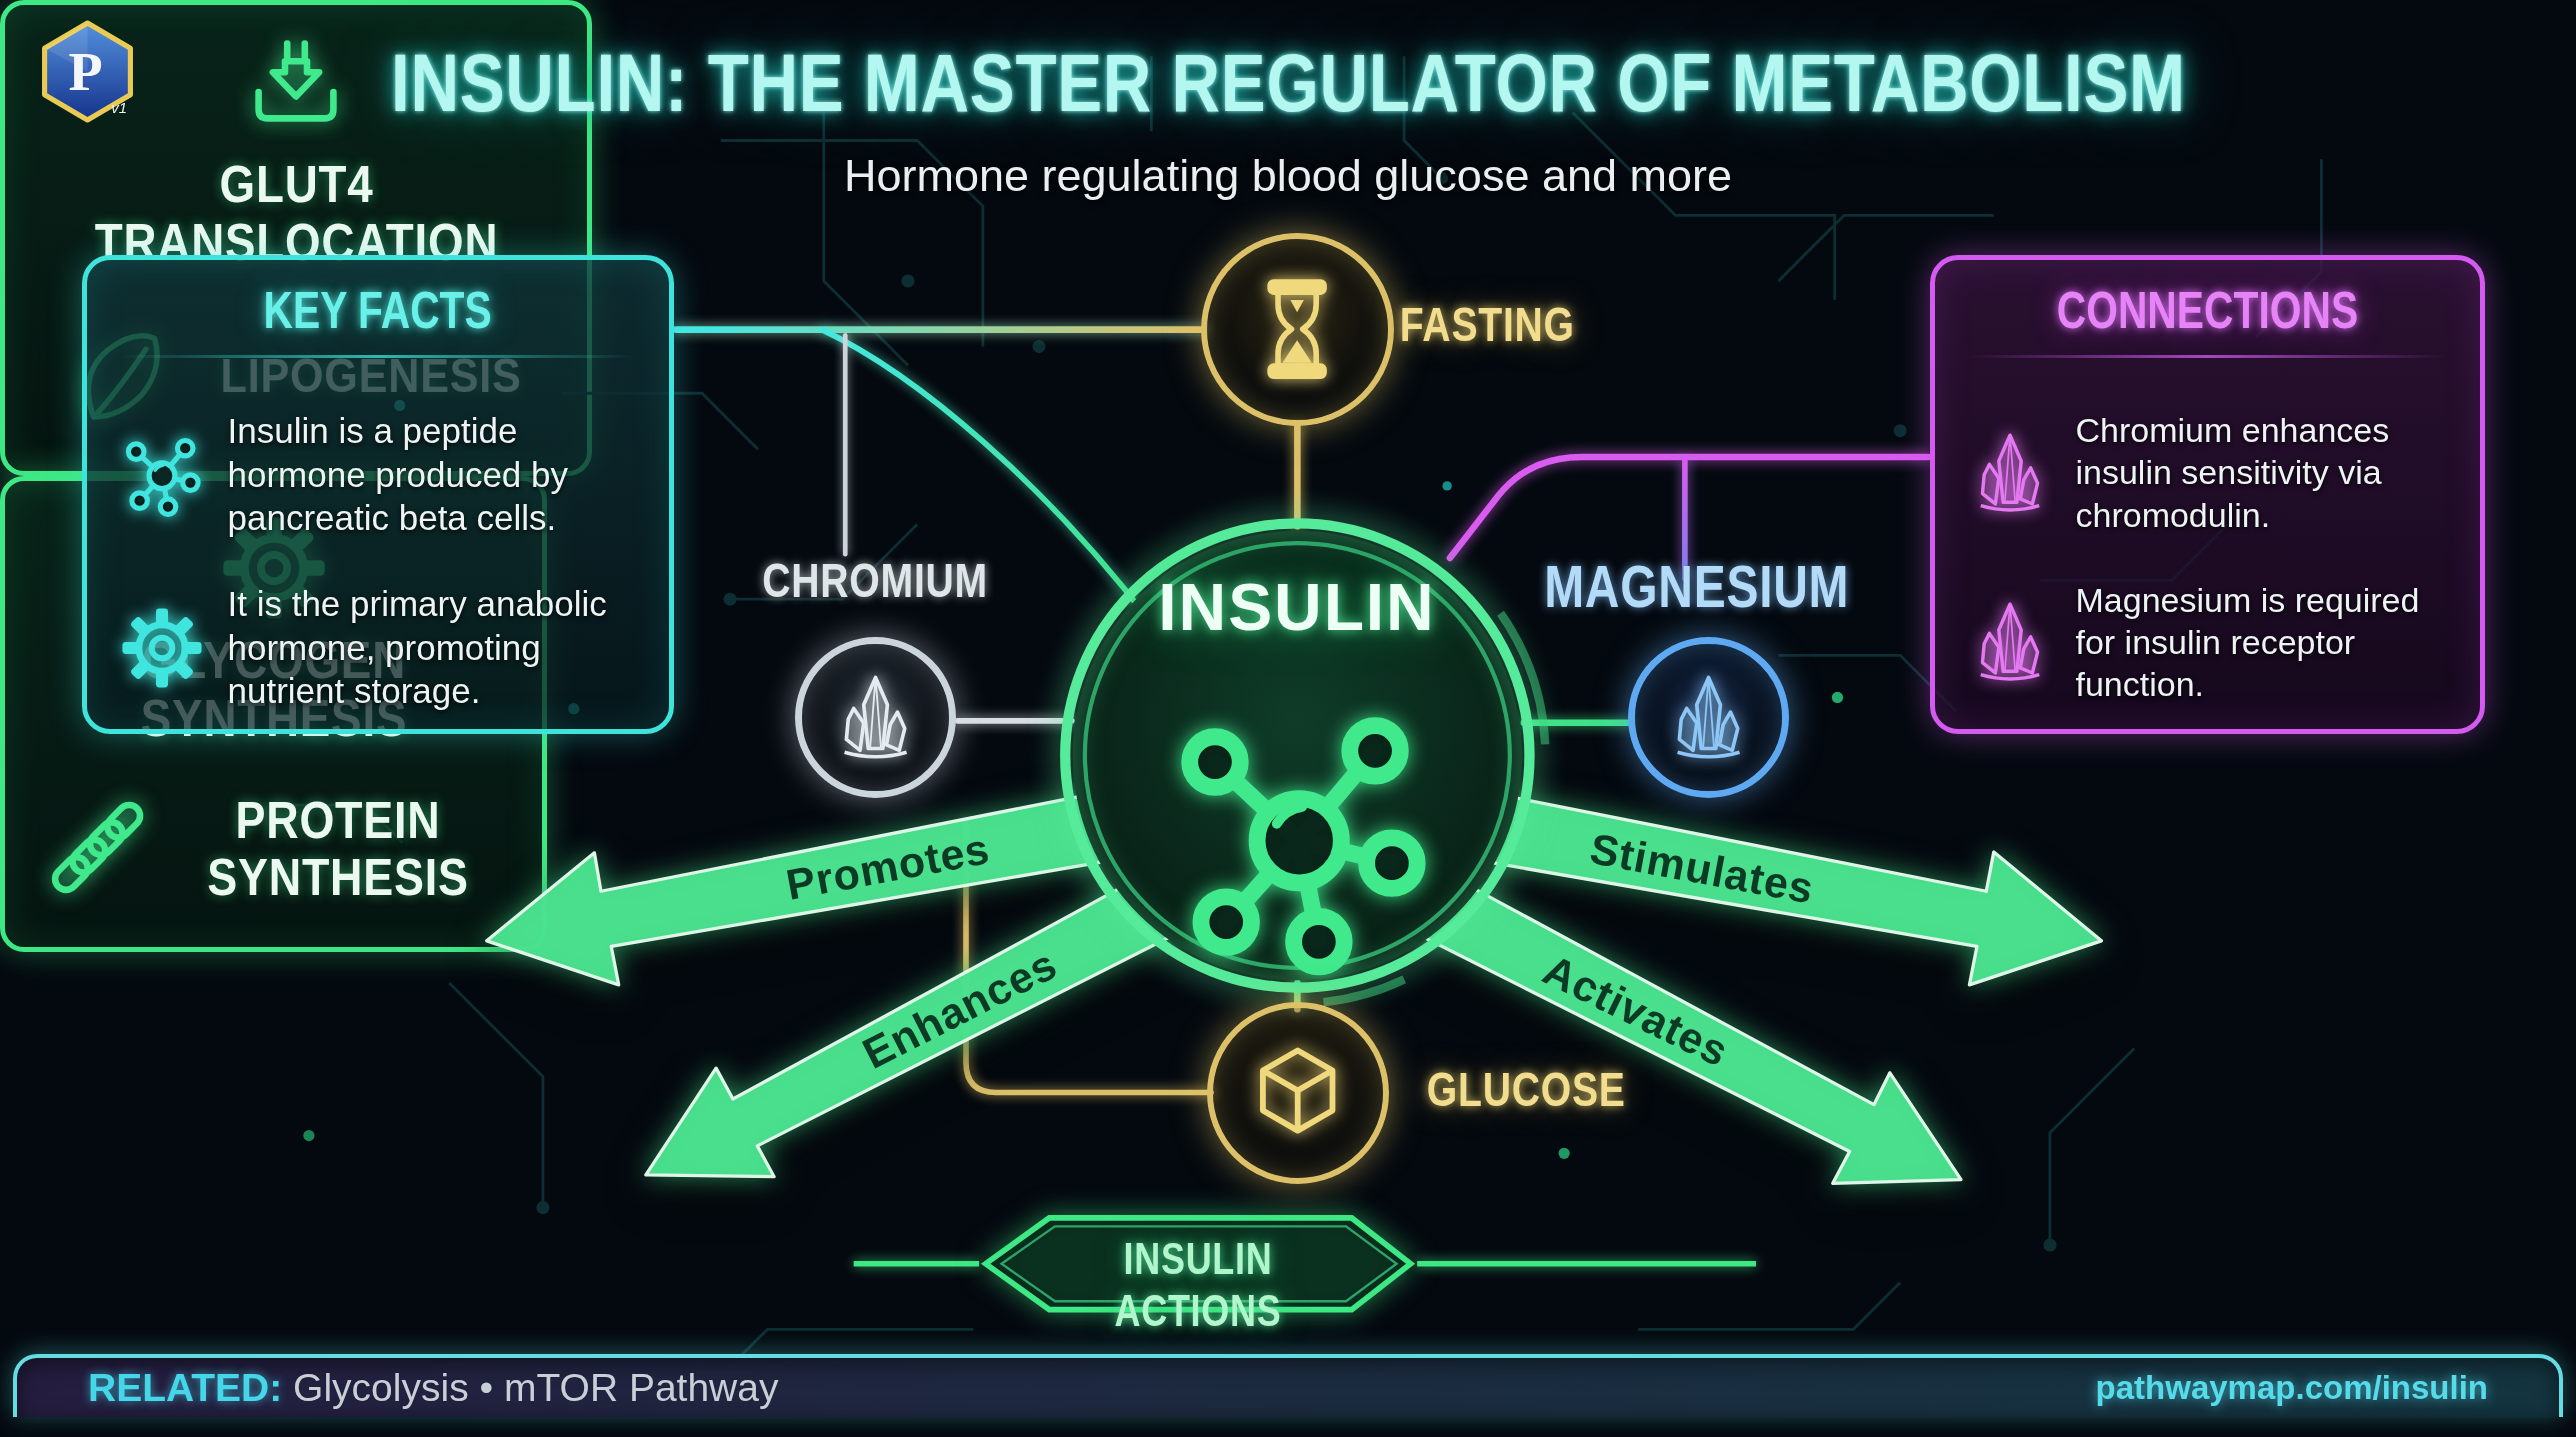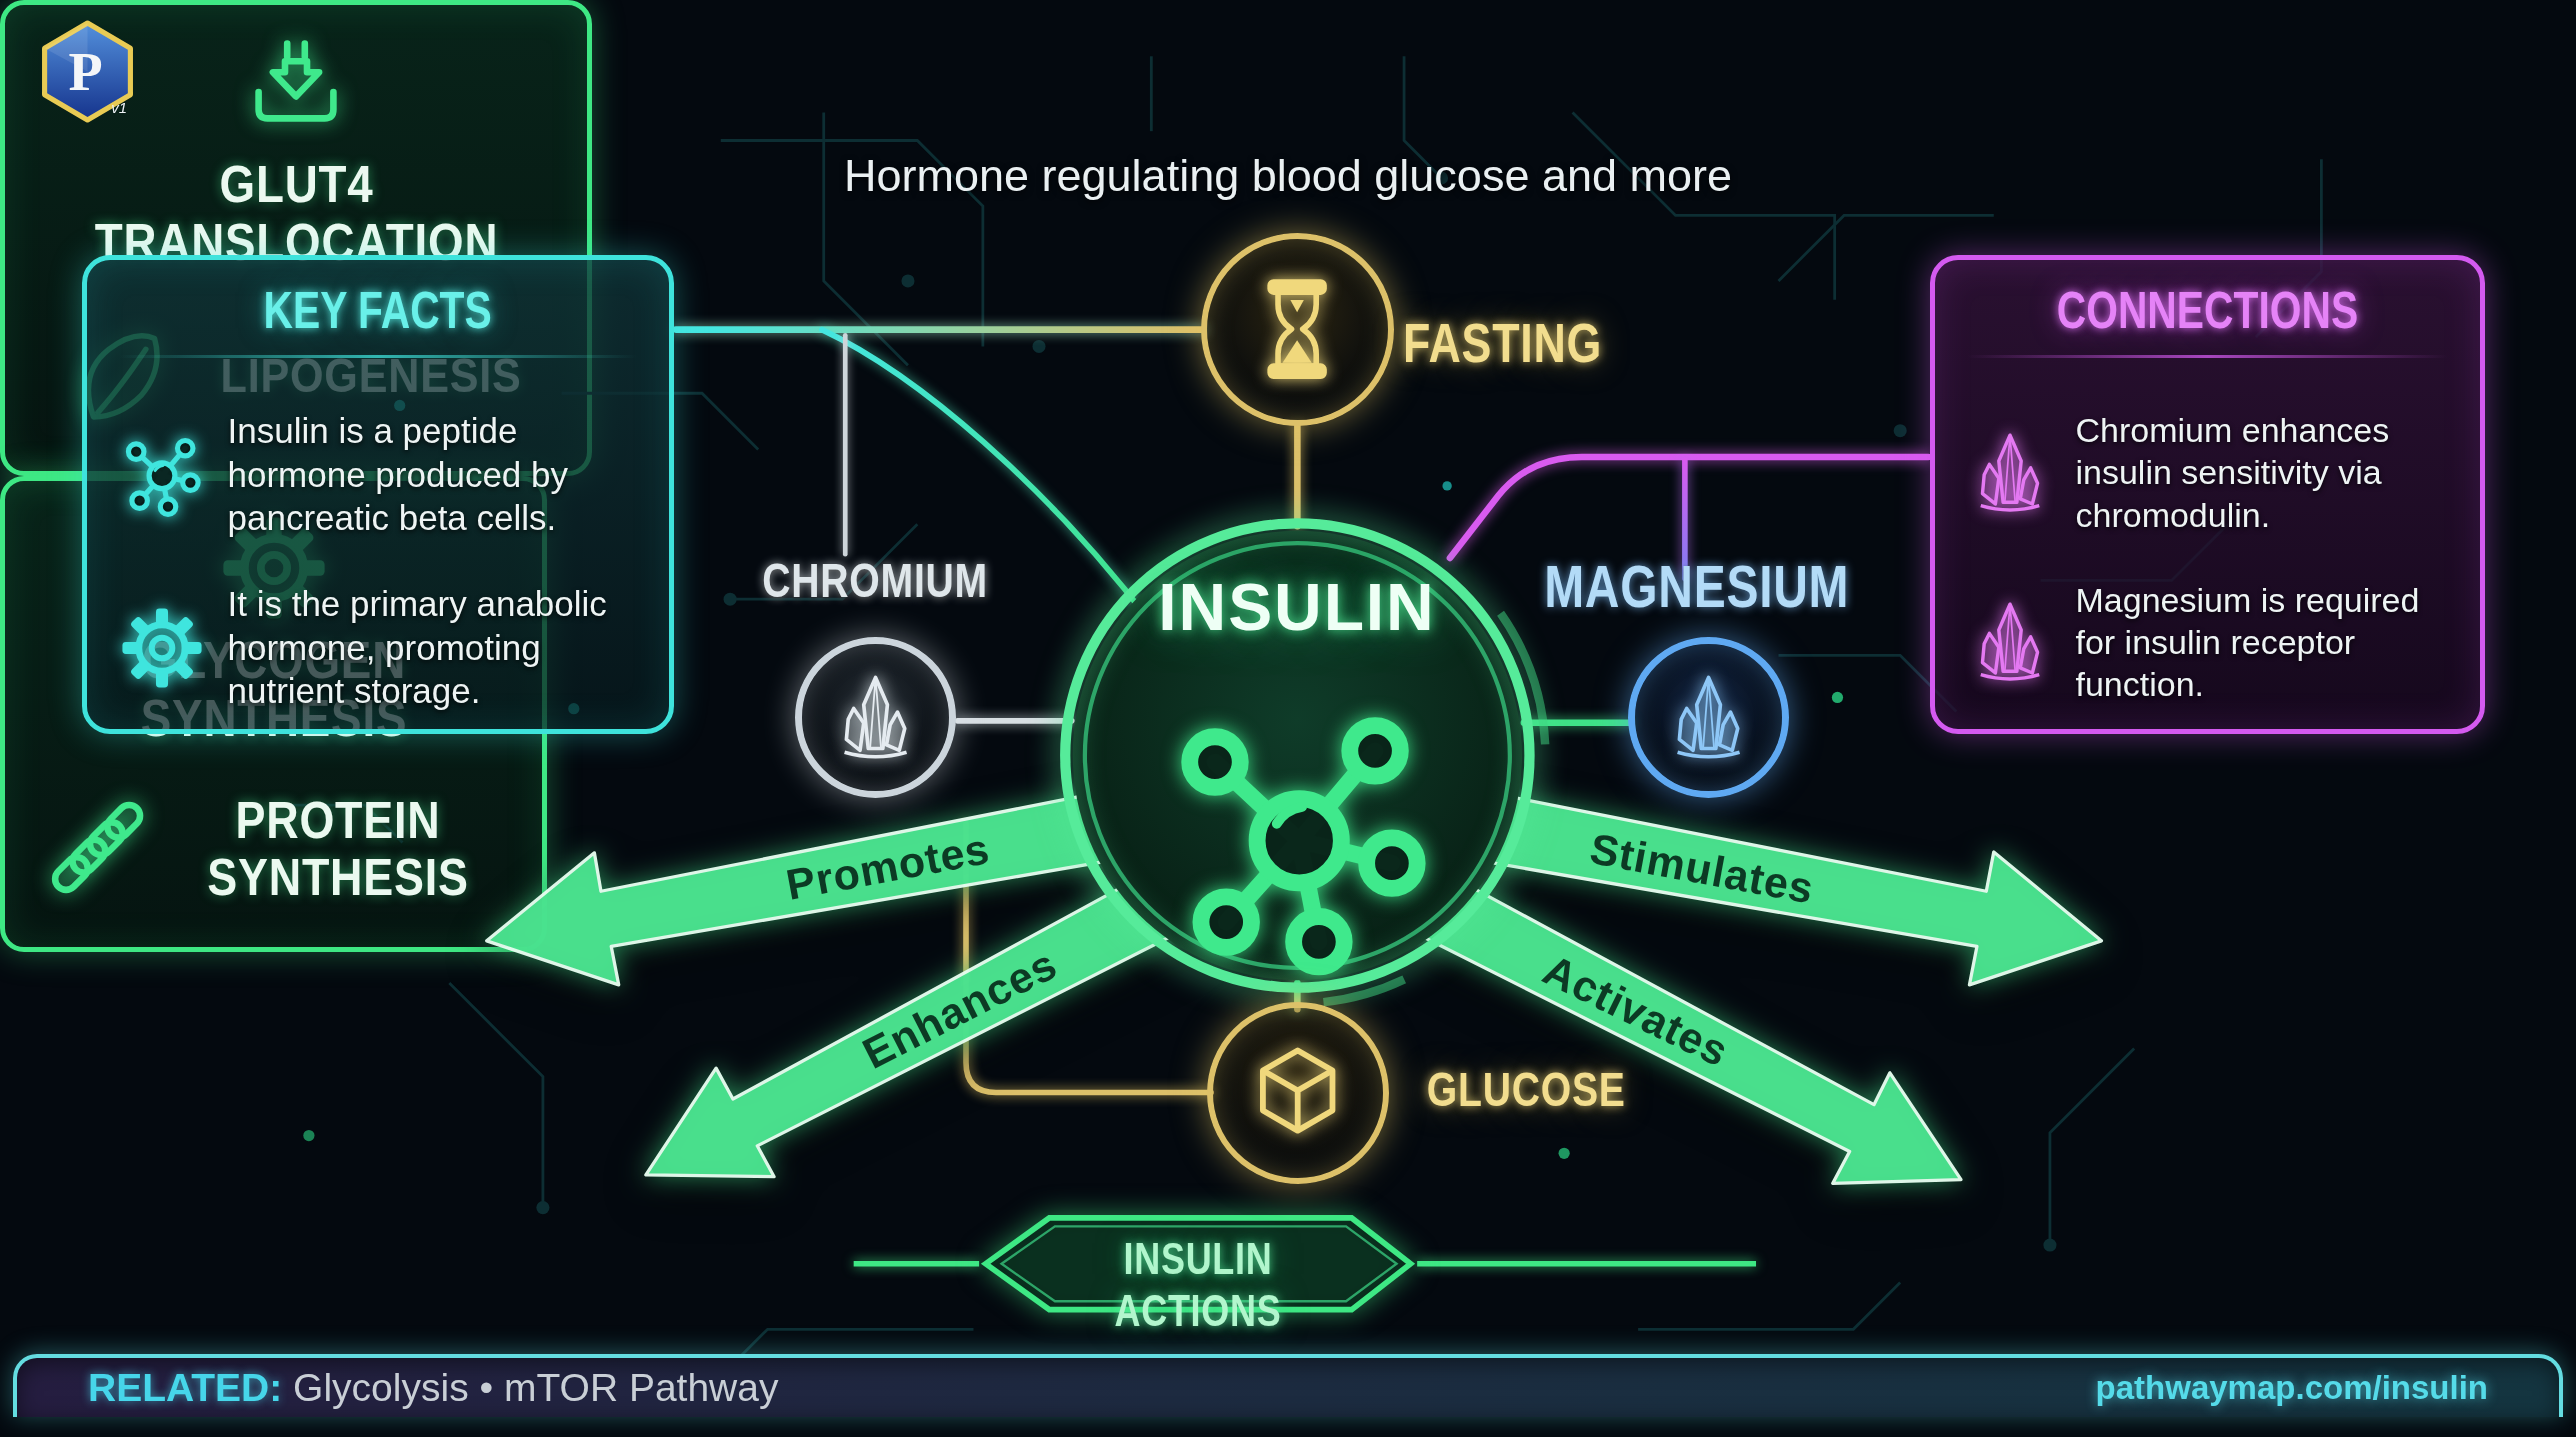--- a/index.html
+++ b/index.html
@@ -72,22 +72,22 @@
   .n-fasting{left:1201px;top:233px;width:193px;height:193px;}
   .n-chromium{left:795px;top:637px;width:161px;height:161px;}
   .n-magnesium{left:1628px;top:637px;width:161px;height:161px;}
   .n-glucose{left:1207px;top:1002px;width:182px;height:182px;}
   .node-icon{width:62%;height:62%;}
   .i-gold{color:#f0d87c;filter:drop-shadow(0 0 7.5px rgba(240,216,124,.9));}
   .i-silver{color:#e5ebf0;filter:drop-shadow(0 0 7.5px rgba(225,235,240,.9));}
   .i-blue{color:#8ec7f7;filter:drop-shadow(0 0 7.5px rgba(140,200,247,.9));}
 
   .node-label{position:absolute;z-index:5;font-weight:700;letter-spacing:0.9px;}
-  .lbl-fasting{left:1378px;top:296px;font-size:56px;color:#f2dd8e;
-      text-shadow:0 0 11.2px rgba(240,215,120,.8),0 0 32px rgba(210,180,80,.5);margin-top:14px;}
+  .lbl-fasting{left:1378px;top:296px;font-size:49px;color:#f2dd8e;
+      text-shadow:0 0 11.2px rgba(240,215,120,.8),0 0 32px rgba(210,180,80,.5);}
   .lbl-glucose{left:1402px;top:1061px;font-size:49px;color:#f2dd8e;
       text-shadow:0 0 11.2px rgba(240,215,120,.8),0 0 32px rgba(210,180,80,.5);}
   .lbl-chromium{left:688px;top:552px;width:374px;text-align:center;font-size:49px;color:#dfe6ea;
       text-shadow:0 0 11.2px rgba(230,238,244,.7),0 1.9px 5.6px rgba(0,0,0,.8);}
   .lbl-magnesium{left:1506px;top:552px;width:374px;text-align:center;font-size:60px;color:#b3dbf7;
       text-shadow:0 0 11.2px rgba(120,185,245,.8),0 1.9px 5.6px rgba(0,0,0,.8);}
 
   .lbl-insulin{position:absolute;left:1110px;top:569px;width:374px;text-align:center;z-index:5;
       font-size:66px;font-weight:700;color:#eefff5;letter-spacing:1.9px;
       text-shadow:0 0 13px rgba(80,235,150,.95),0 0 41px rgba(40,190,110,.7);}
@@ -404,20 +404,21 @@
         <stop offset="0" stop-color="#5390dc"></stop>
           <stop offset="1" stop-color="#15338c"></stop>
       </linearGradient>
     </defs>
     <polygon points="52,4 98,31 98,81 52,108 6,81 6,31" fill="url(#logoGrad)" stroke="#e9cb54" stroke-width="5.5" stroke-linejoin="round"></polygon>
     <path d="M52 4 L52 56 L6 31 Z" fill="rgba(255,255,255,.10)"></path>
     <text x="50" y="76" text-anchor="middle" font-family="Liberation Serif, serif" font-size="60" font-weight="bold" fill="#f4f6f8">P</text>
     <text x="86" y="100" text-anchor="middle" font-family="Liberation Sans, sans-serif" font-size="16" font-style="italic" fill="#eef2f6">v1</text>
   </svg>
 
+  <div class="title-wrap"><span class="title">INSULIN: THE MASTER REGULATOR OF METABOLISM</span></div>
   <div class="subtitle-wrap"><span class="subtitle">Hormone regulating blood glucose and more</span></div>
 
   <div class="footer">
     <div class="related">
       <b>RELATED:</b>
       <span>Glycolysis • mTOR Pathway</span>
     </div>
     <div class="footer-url">pathwaymap.com/insulin</div>
   </div>
 

